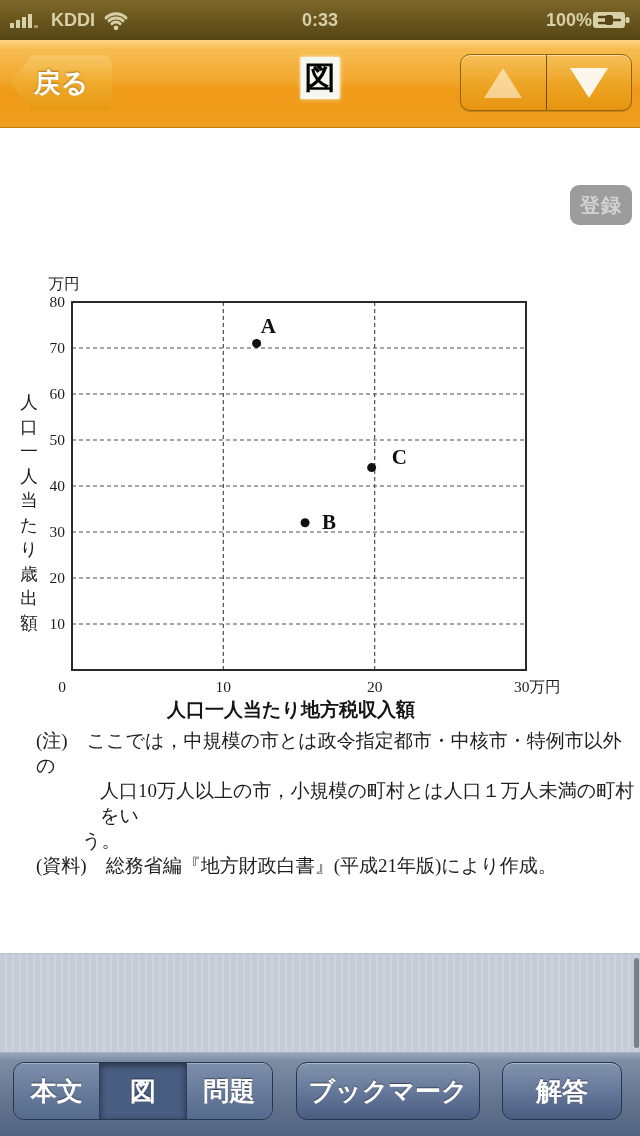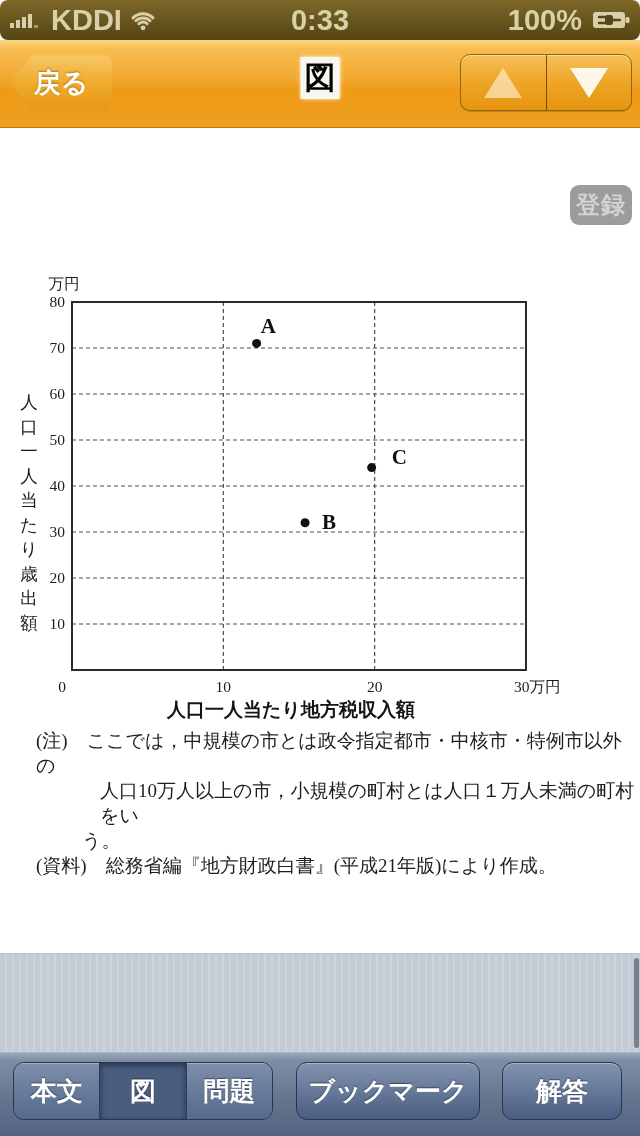--- a/index.html
+++ b/index.html
@@ -3,24 +3,24 @@
 <meta charset="utf-8">
 <style>
   html,body{margin:0;padding:0;background:#222;}
   .screen{position:relative;width:640px;height:1136px;overflow:hidden;background:#fff;
           font-family:"Liberation Sans",sans-serif;-webkit-font-smoothing:antialiased;}
   button{font-family:inherit;padding:0;cursor:pointer;}
 
   
   .status-bar{position:absolute;top:0;left:0;width:640px;height:40px;
     background:linear-gradient(180deg,#7d6829 0%,#6b581f 45%,#554415 100%);
-    color:#d8d0a8;font-size:29px;font-weight:bold;border-radius:8px;}
+    color:#d8d0a8;font-size:18px;font-weight:bold;}
   .sb-left{position:absolute;left:10px;top:0;height:40px;display:flex;align-items:center;gap:7px;}
   .sb-time{position:absolute;left:0;right:0;top:0;height:40px;line-height:40px;text-align:center;}
-  .sb-right{position:absolute;right:8px;top:0;height:40px;display:flex;align-items:center;gap:10px;}
+  .sb-right{position:absolute;right:8px;top:0;height:40px;display:flex;align-items:center;gap:0;}
   .sb-icon svg{display:block;}
 
   
   .nav-bar{position:absolute;top:40px;left:0;width:640px;height:88px;
     background:linear-gradient(180deg,#fdd784 0%,#f7bd52 10%,#f2a82f 45%,#ee9a16 58%,#ef9e20 100%);
     border-bottom:1px solid #c07c07;box-sizing:border-box;padding-left:39px;}
   .back-btn{position:absolute;left:10px;top:14px;width:102px;height:58px;border:none;
     clip-path:polygon(0 50%,21% 2%,95% 2%,100% 12%,100% 88%,95% 98%,21% 98%);
     background:linear-gradient(180deg,#f8c869 0%,#f0ab2c 50%,#e79712 100%);
     color:#fff;font-size:27px;font-weight:bold;text-shadow:0 -1px 2px rgba(120,70,0,.55);
@@ -36,21 +36,21 @@
   .updown button:first-child{border-right:1px solid rgba(86,53,5,.8);}
   .tri-up{width:0;height:0;border-left:19px solid transparent;border-right:19px solid transparent;
     border-bottom:30px solid rgba(255,246,226,.6);}
   .tri-down{width:0;height:0;border-left:19px solid transparent;border-right:19px solid transparent;
     border-top:30px solid #fdf7eb;}
 
   
   .content{position:absolute;top:128px;left:0;width:640px;height:825px;background:#fff;color:#000;}
   .heading{padding:16px 0 0 17px;font-size:29px;line-height:40px;font-weight:bold;}
   .register-btn{position:absolute;right:8px;top:57px;width:62px;height:40px;border:none;border-radius:9px;
-    background:#9c9c9c;color:#d2d2d2;font-size:24px;font-weight:bold;letter-spacing:1px;}
+    background:#9c9c9c;color:#d2d2d2;font-size:20px;font-weight:bold;letter-spacing:1px;}
 
   .chart-area{position:absolute;top:142px;left:0;width:640px;height:580px;}
   .chart-svg{position:absolute;top:0;left:0;}
   .chart-svg .grid{stroke:#4c4c4c;stroke-width:1.2;stroke-dasharray:4 3;}
   .chart-svg .frame{fill:none;stroke:#2a2a2a;stroke-width:2;}
   .chart-svg .tick{font-family:"Liberation Serif",serif;font-size:15.5px;fill:#1c1c1c;}
   .chart-svg .axis-title{font-family:"Liberation Serif",serif;font-size:19px;font-weight:600;fill:#141414;}
   .chart-svg .dot{fill:#101010;}
   .chart-svg .point-label{font-family:"Liberation Serif",serif;font-size:21px;font-weight:bold;fill:#101010;}
   .y-axis-label{position:absolute;left:18px;top:120px;width:22px;text-align:center;

